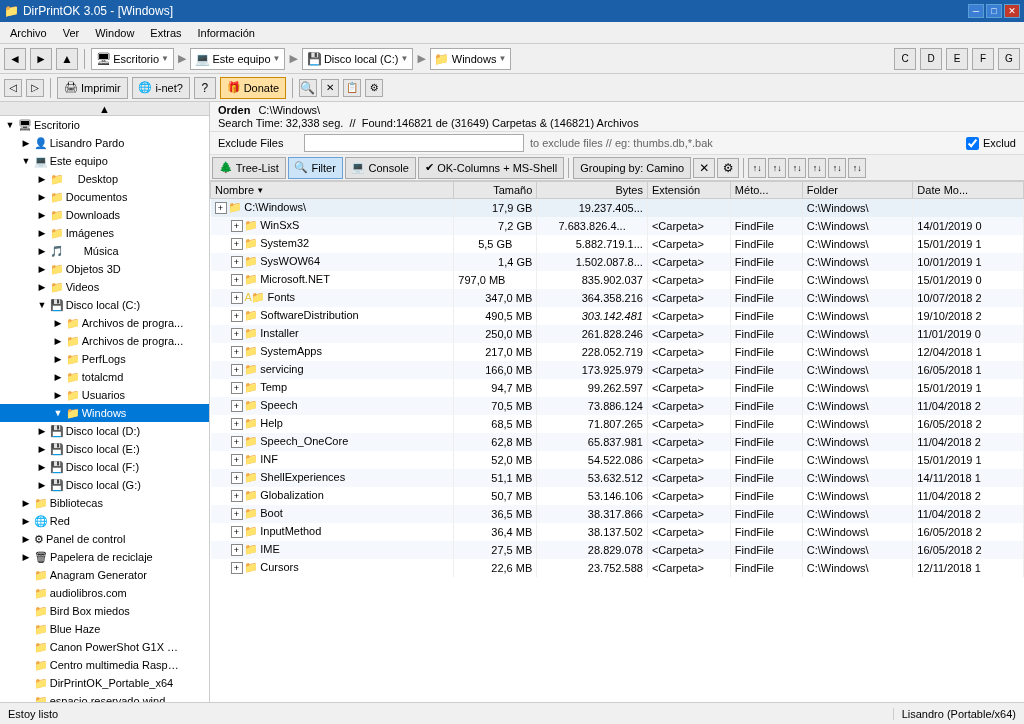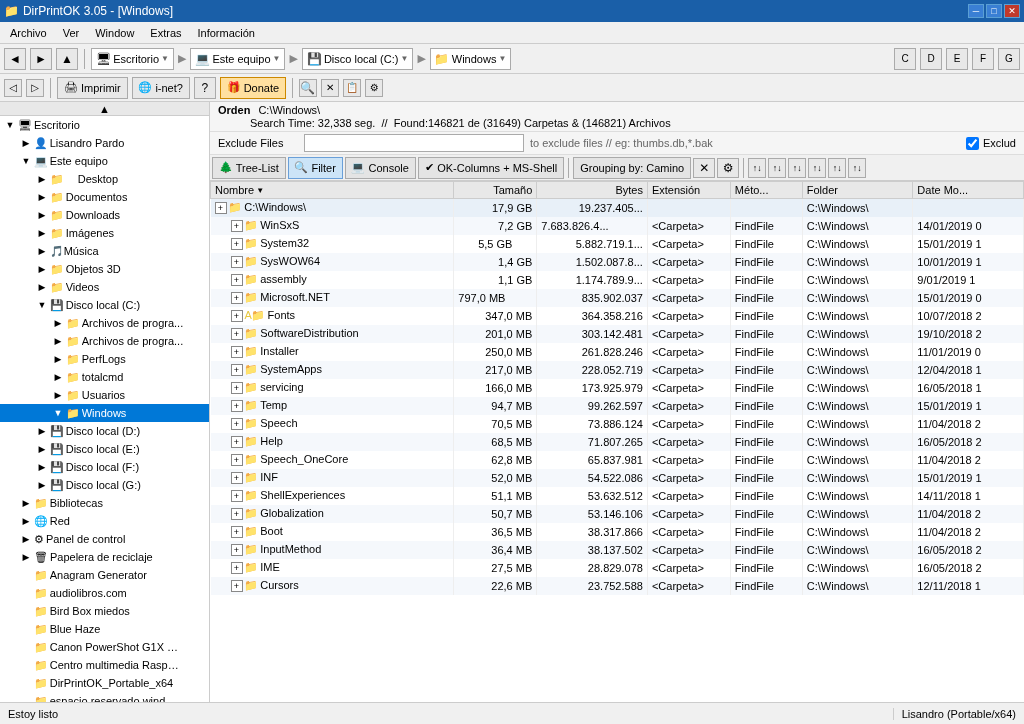--- a/index.html
+++ b/index.html
@@ -224,21 +224,21 @@
 
     <div class="tree-item" style="padding-left:34px;">
       <span class="tree-toggle">▶</span>
       <span style="color:#e8c840;">📁</span>
       <span class="tree-label" style="margin-left:2px;">Imágenes</span>
     </div>
 
     <div class="tree-item" style="padding-left:34px;">
       <span class="tree-toggle">▶</span>
       <span style="color:#e8c840;">🎵</span>
-      <span class="tree-label" style="margin-left:0;">Música</span>
+      <span class="tree-label" style="margin-left:20px;">Música</span>
     </div>
 
     <div class="tree-item" style="padding-left:34px;">
       <span class="tree-toggle">▶</span>
       <span style="color:#e8c840;">📁</span>
       <span class="tree-label" style="margin-left:2px;">Objetos 3D</span>
     </div>
 
     <div class="tree-item" style="padding-left:34px;">
       <span class="tree-toggle">▶</span>
@@ -386,21 +386,21 @@
 
   </div>
 
   <div id="right-panel" style="flex:1; display:flex; flex-direction:column; overflow:hidden;">
 
     <div id="info-bar" style="background:#f5f5f5; padding:2px 8px; border-bottom:1px solid #ddd; font-size:11px;">
       <div style="display:flex; align-items:center; gap:8px;">
         <span style="font-weight:bold;">Orden</span>
         <span>C:\Windows\</span>
       </div>
-      <div style="margin-top:1px;margin-left:32px;">
+      <div style="margin-top:1px;">
         <span>Search Time: 32,338 seg.</span>
         &nbsp;//&nbsp;
         <span>Found:146821 de (31649) Carpetas &amp; (146821) Archivos</span>
       </div>
     </div>
 
 
     <div style="background:#f5f5f5; padding:2px 8px; border-bottom:1px solid #ddd; display:flex; align-items:center; gap:6px; font-size:11px;">
       <span style="min-width:80px;">Exclude Files</span>
       <input type="text" class="filter-input" style="width: 220px; height: 18px; border: 1px solid rgb(170, 170, 170); padding: 0px 3px; font-size: 11px; font-family: inherit;" value="">
@@ -481,21 +481,21 @@
               <td style="text-align: right;">17,9 GB</td>
               <td style="text-align: right;">19.237.405...</td>
               <td></td>
               <td></td>
               <td>C:\Windows\</td>
               <td></td>
             </tr>
             <tr>
               <td style="padding-left: 20px;"><span style="display:inline-block;width:12px;height:12px;border:1px solid #888;background:white;text-align:center;line-height:10px;font-size:9px;cursor:pointer;margin-right:2px;">+</span><span style="color:#e8c840;font-size:11px;margin-right:2px;">📁</span><span>WinSxS</span></td>
               <td style="text-align: right;">7,2 GB</td>
-              <td style="text-align: left;">7.683.826.4...</td>
+              <td style="text-align: center;">7.683.826.4...</td>
               <td>&lt;Carpeta&gt;</td>
               <td>FindFile</td>
               <td>C:\Windows\</td>
               <td>14/01/2019 0</td>
             </tr>
             <tr>
               <td style="padding-left: 20px;"><span style="display:inline-block;width:12px;height:12px;border:1px solid #888;background:white;text-align:center;line-height:10px;font-size:9px;cursor:pointer;margin-right:2px;">+</span><span style="color:#e8c840;font-size:11px;margin-right:2px;">📁</span><span>System32</span></td>
               <td style="text-align: center;">5,5 GB</td>
               <td style="text-align: right;">5.882.719.1...</td>
               <td>&lt;Carpeta&gt;</td>
@@ -506,50 +506,41 @@
             <tr>
               <td style="padding-left: 20px;"><span style="display:inline-block;width:12px;height:12px;border:1px solid #888;background:white;text-align:center;line-height:10px;font-size:9px;cursor:pointer;margin-right:2px;">+</span><span style="color:#e8c840;font-size:11px;margin-right:2px;">📁</span><span>SysWOW64</span></td>
               <td style="text-align: right;">1,4 GB</td>
               <td style="text-align: right;">1.502.087.8...</td>
               <td>&lt;Carpeta&gt;</td>
               <td>FindFile</td>
               <td>C:\Windows\</td>
               <td>10/01/2019 1</td>
             </tr>
             <tr>
-              <td style="padding-left: 20px;"><span style="display:inline-block;width:12px;height:12px;border:1px solid #888;background:white;text-align:center;line-height:10px;font-size:9px;cursor:pointer;margin-right:2px;">+</span><span style="color:#e8c840;font-size:11px;margin-right:2px;">📁</span><span>assembly</span></td>
-              <td style="text-align: right;">1,1 GB</td>
-              <td style="text-align: right;">1.174.789.9...</td>
-              <td>&lt;Carpeta&gt;</td>
-              <td>FindFile</td>
-              <td>C:\Windows\</td>
-              <td>9/01/2019 1</td>
-            </tr>
-            <tr>
               <td style="padding-left: 20px;"><span style="display:inline-block;width:12px;height:12px;border:1px solid #888;background:white;text-align:center;line-height:10px;font-size:9px;cursor:pointer;margin-right:2px;">+</span><span style="color:#e8c840;font-size:11px;margin-right:2px;">📁</span><span>Microsoft.NET</span></td>
               <td style="text-align: left;">797,0 MB</td>
               <td style="text-align: right;">835.902.037</td>
               <td>&lt;Carpeta&gt;</td>
               <td>FindFile</td>
               <td>C:\Windows\</td>
               <td>15/01/2019 0</td>
             </tr>
             <tr>
               <td style="padding-left: 20px;"><span style="display:inline-block;width:12px;height:12px;border:1px solid #888;background:white;text-align:center;line-height:10px;font-size:9px;cursor:pointer;margin-right:2px;">+</span><span style="color:#e8c840;font-size:11px;margin-right:2px;">A📁</span><span>Fonts</span></td>
               <td style="text-align: right;">347,0 MB</td>
               <td style="text-align: right;">364.358.216</td>
               <td>&lt;Carpeta&gt;</td>
               <td>FindFile</td>
               <td>C:\Windows\</td>
               <td>10/07/2018 2</td>
             </tr>
             <tr>
               <td style="padding-left: 20px;"><span style="display:inline-block;width:12px;height:12px;border:1px solid #888;background:white;text-align:center;line-height:10px;font-size:9px;cursor:pointer;margin-right:2px;">+</span><span style="color:#e8c840;font-size:11px;margin-right:2px;">📁</span><span>SoftwareDistribution</span></td>
-              <td style="text-align: right;">201,0 MB</td>
-              <td style="text-align: right;">303.142.481</td>
+              <td style="text-align: right;">490,5 MB</td>
+              <td style="text-align: right; font-style: italic;">303.142.481</td>
               <td>&lt;Carpeta&gt;</td>
               <td>FindFile</td>
               <td>C:\Windows\</td>
               <td>19/10/2018 2</td>
             </tr>
             <tr>
               <td style="padding-left: 20px;"><span style="display:inline-block;width:12px;height:12px;border:1px solid #888;background:white;text-align:center;line-height:10px;font-size:9px;cursor:pointer;margin-right:2px;">+</span><span style="color:#e8c840;font-size:11px;margin-right:2px;">📁</span><span>Installer</span></td>
               <td style="text-align: right;">250,0 MB</td>
               <td style="text-align: right;">261.828.246</td>
               <td>&lt;Carpeta&gt;</td>

